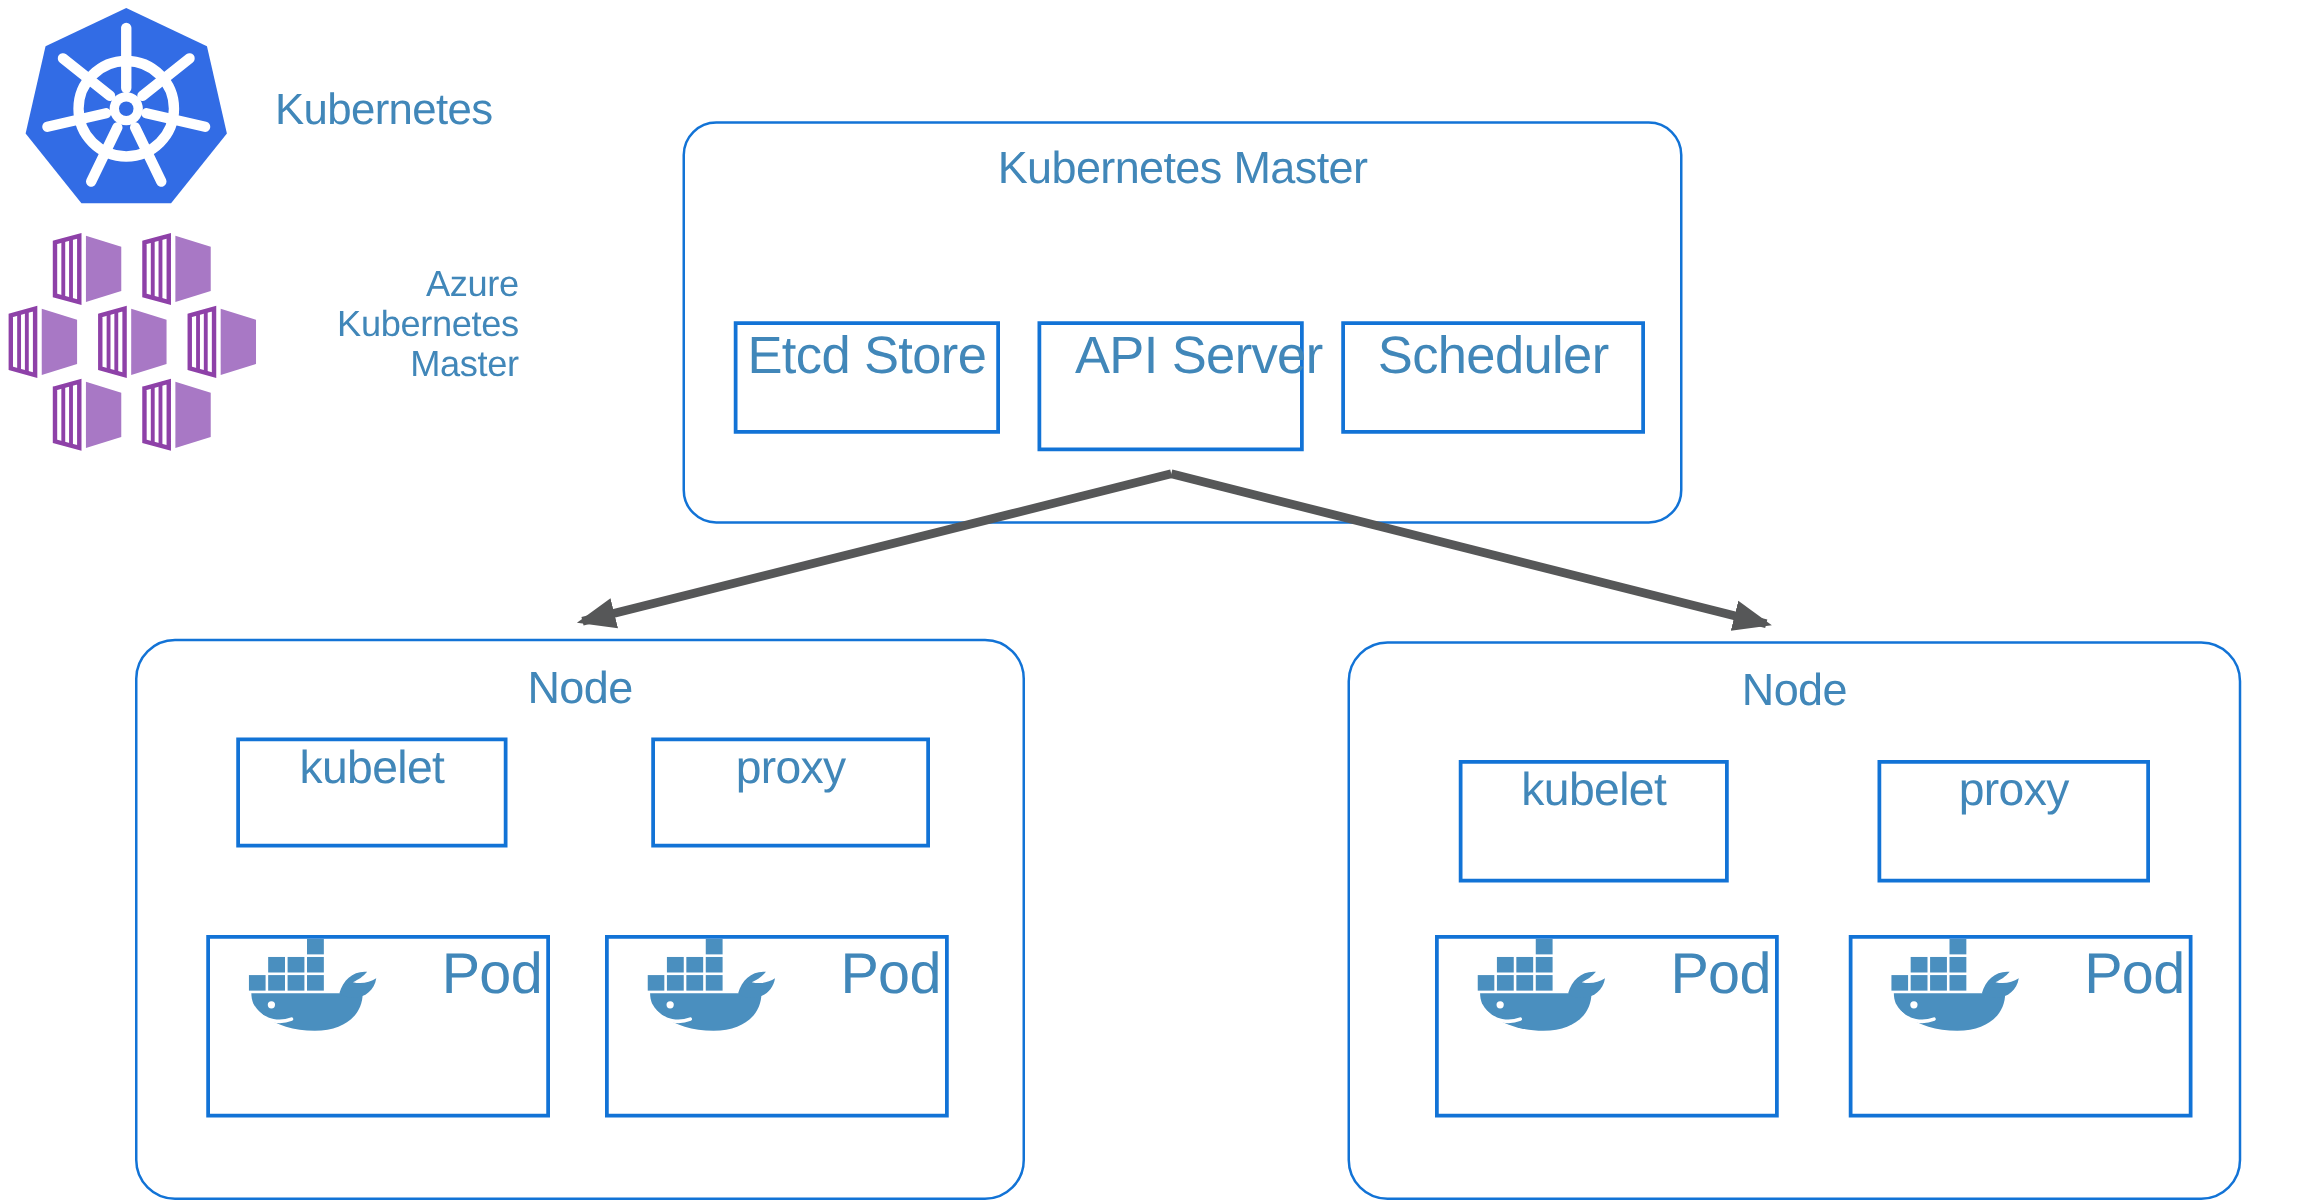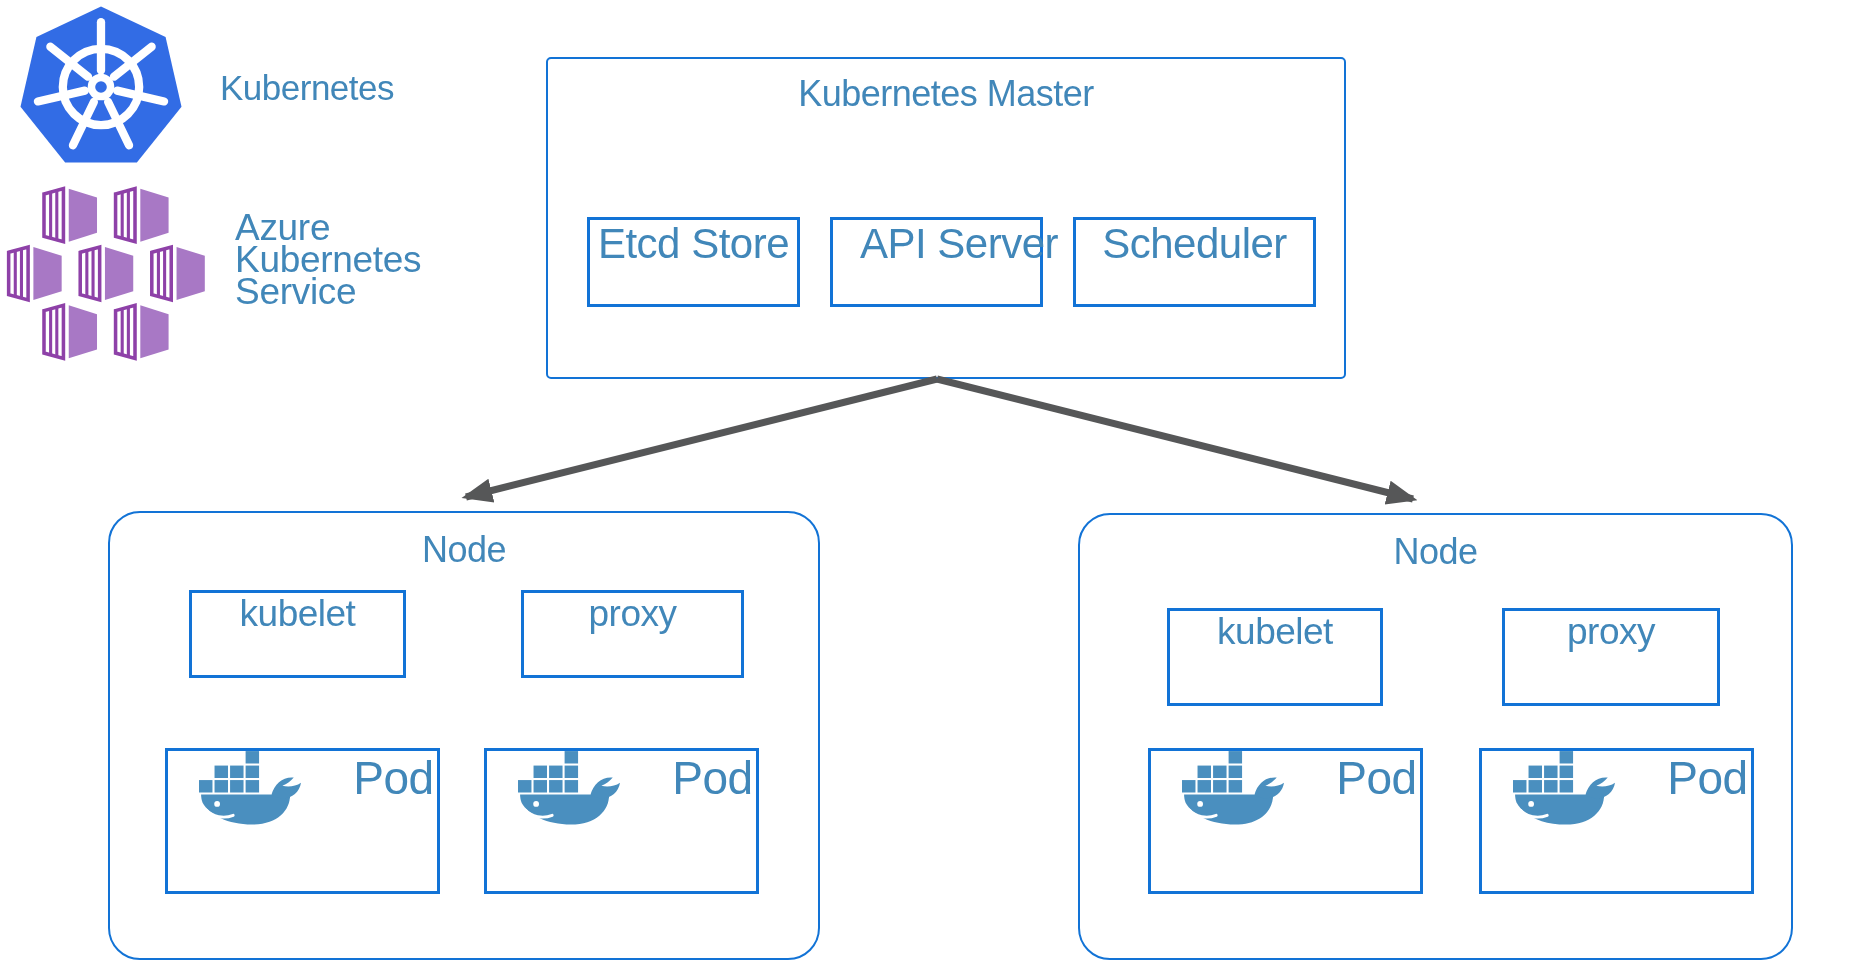--- a/index.html
+++ b/index.html
@@ -14,21 +14,21 @@
   html,body{margin:0;padding:0;background:#ffffff;}
   .canvas{
     position:relative;width:1853px;height:963px;background:#ffffff;
     font-family:"Liberation Sans", sans-serif;overflow:hidden;
   }
   .abs{position:absolute;}
   
   .obox{
     position:absolute;border:2px solid var(--blue);background:#fff;box-sizing:border-box;
   }
-  .master{border-radius:5px;}
+  .master{border-radius:27px;margin-top:40px;}
   .node{border-radius:32px;}
   .box-title{
     position:absolute;left:0;right:0;text-align:center;color:var(--text);
     font-size:36px;letter-spacing:-0.5px;white-space:nowrap;
   }
   
   .ibox{
     position:absolute;border:3px solid var(--blue);background:#fff;box-sizing:border-box;
     display:flex;align-items:flex-start;justify-content:center;
     color:var(--text);white-space:nowrap;
@@ -36,22 +36,22 @@
   .comp-lg{font-size:42px;letter-spacing:-0.5px;}
   .comp-md{font-size:37px;letter-spacing:-0.5px;}
   .pod{gap:38px;padding-left:28px;}
   .pod-label{font-size:46px;color:var(--text);letter-spacing:-0.5px;}
   .whale{width:116px;height:83px;flex:0 0 auto;}
   
   .legend-label{
     position:absolute;color:var(--text);font-size:35px;letter-spacing:-0.5px;white-space:nowrap;
   }
   .aks-label{
-    position:absolute;color:var(--text);font-size:37px;line-height:32px;
-    text-align:left;letter-spacing:-0.3px;
+    position:absolute;color:var(--text);font-size:29px;line-height:32px;
+    text-align:right;letter-spacing:-0.3px;
   }
   .arrows{position:absolute;left:0;top:0;pointer-events:none;}
 </style>
 </head>
 <body>
 
 <div class="canvas">
 
   <svg class="abs" style="left:18px;top:4px;" width="166" height="166" viewBox="0 0 100 100">
     <polygon points="50,1.5 88.9,19.9 98.5,61.9 71.6,95.5 28.4,95.5 1.5,61.9 11.1,19.9" fill="#326ce5"></polygon>
@@ -83,29 +83,29 @@
     <use href="#aksu" x="121" y="0"></use>
     <use href="#aksu" x="0" y="66"></use>
     <use href="#aksu" x="81" y="66"></use>
     <use href="#aksu" x="162" y="66"></use>
     <use href="#aksu" x="40" y="132"></use>
     <use href="#aksu" x="121" y="132"></use>
   </svg>
   <div class="aks-label" style="left:235px;top:212px;width:180px;">
     <div>Azure</div>
     <div>Kubernetes</div>
-    <div>Service</div>
+    <div>Master</div>
   </div>
 
   <div class="obox master" style="left:546px;top:57px;width:800px;height:322px;">
     <div class="box-title" style="top:14px;">Kubernetes Master</div>
     <div class="ibox comp-lg" style="left:39px;top:158px;width:213px;height:90px;">
       <span>Etcd Store</span>
     </div>
-    <div class="ibox comp-lg" style="left:282px;top:158px;width:213px;height:90px;padding-left:45px;">
+    <div class="ibox comp-lg" style="left:282px;top:158px;width:213px;height:104px;padding-left:45px;">
       <span>API Server</span>
     </div>
     <div class="ibox comp-lg" style="left:525px;top:158px;width:243px;height:90px;">
       <span>Scheduler</span>
     </div>
   </div>
 
   <svg class="arrows" width="1853" height="963" viewBox="0 0 1853 963">
     <defs>
       <marker id="ah" viewBox="0 0 10 8" refX="8.5" refY="4" markerWidth="4.4" markerHeight="4.4" orient="auto-start-reverse">

